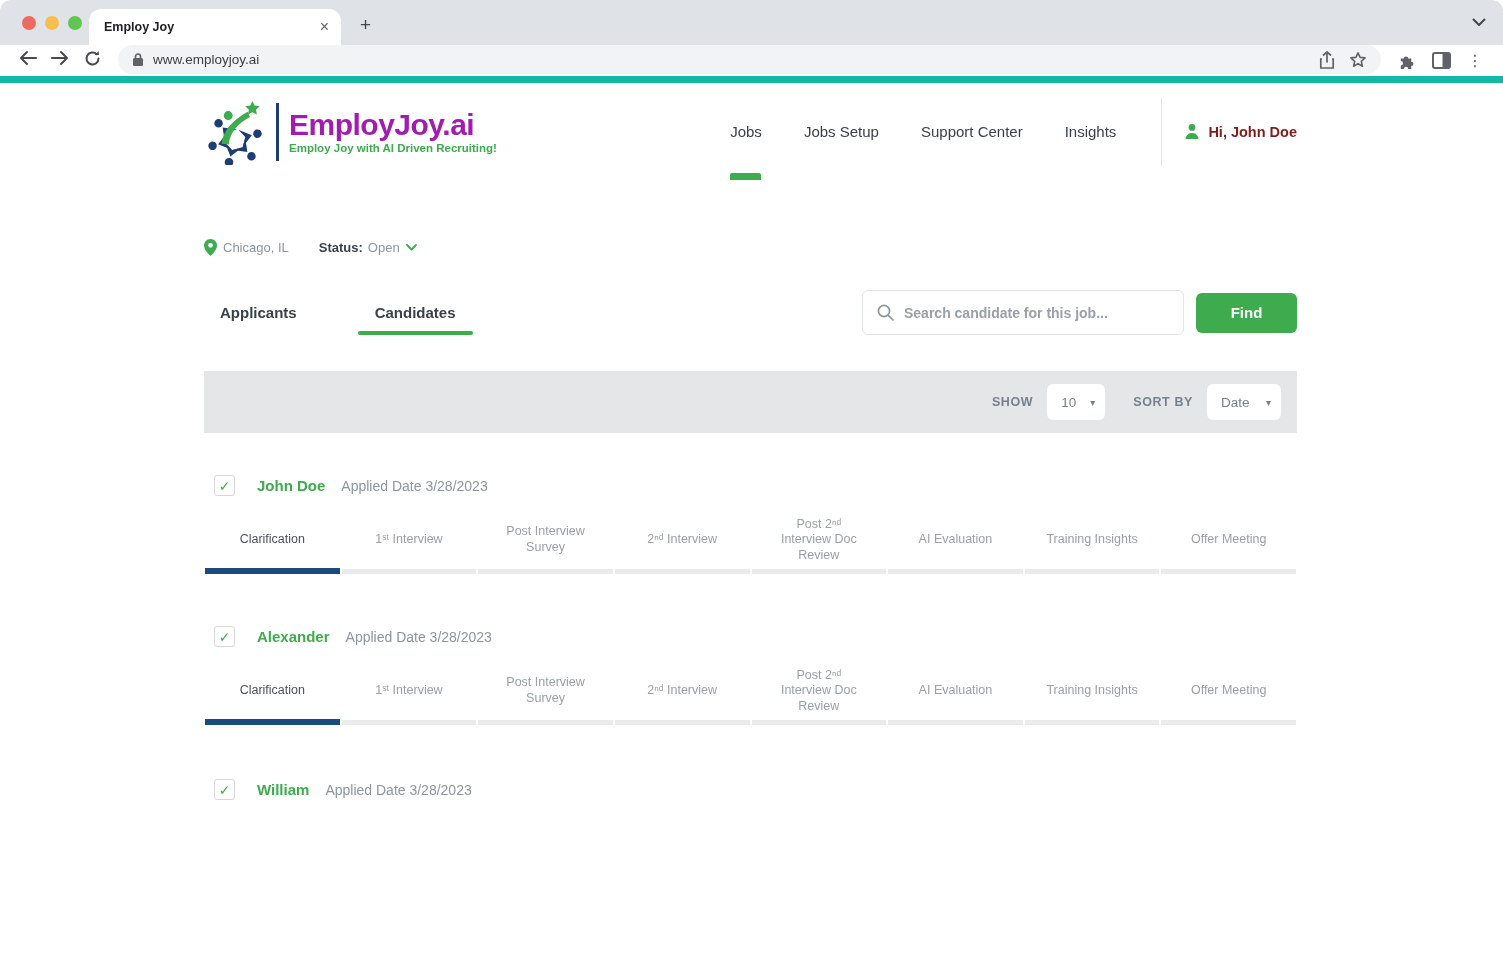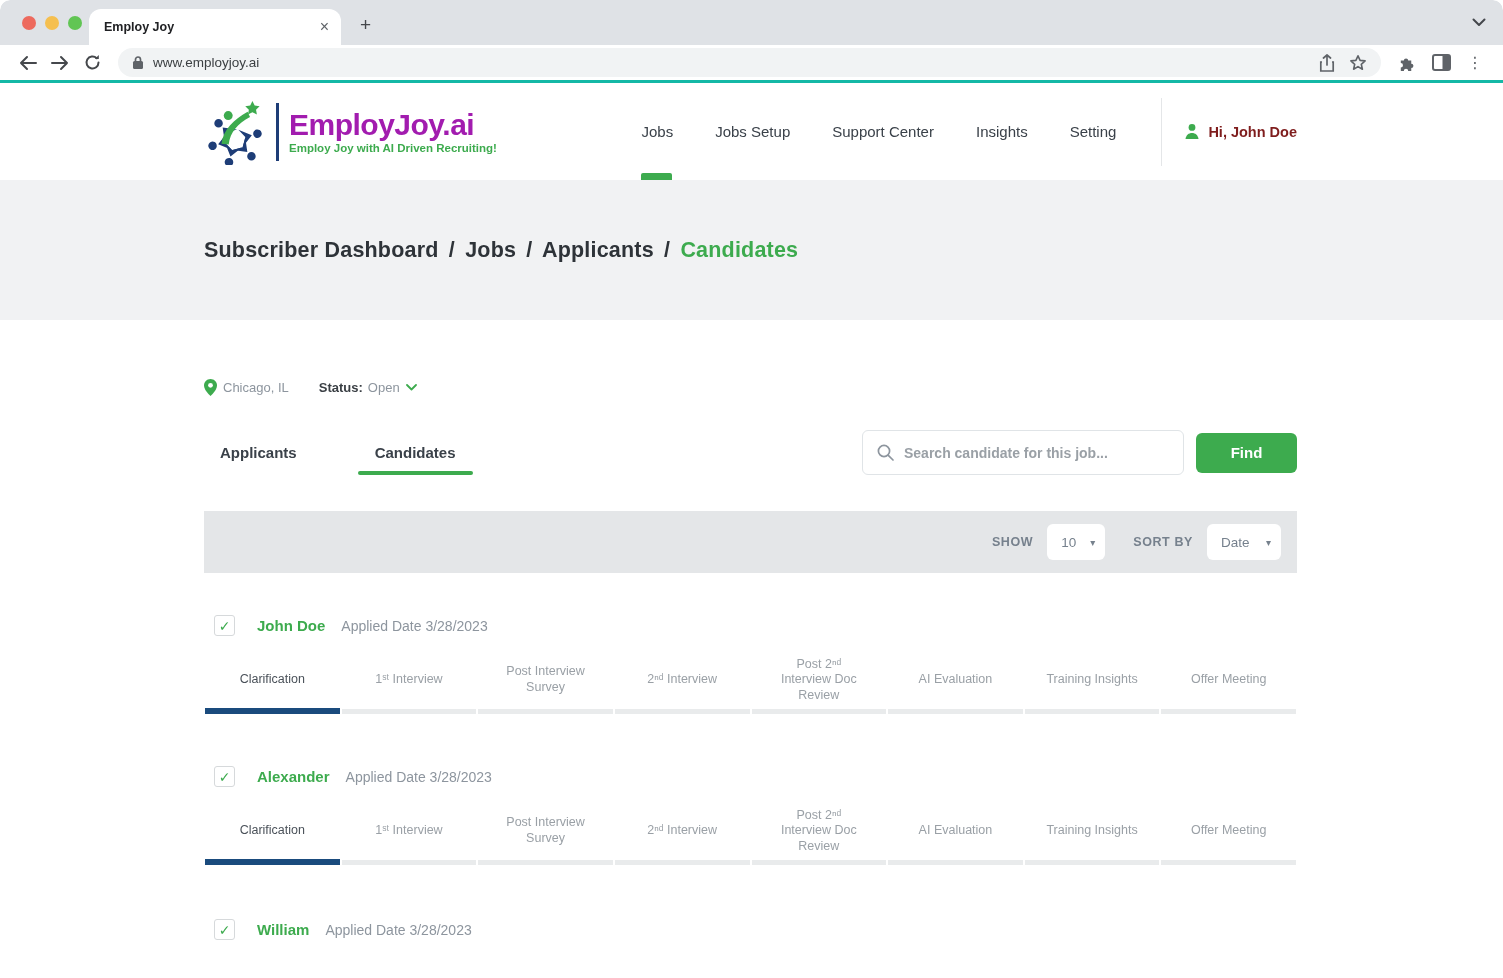--- a/index.html
+++ b/index.html
@@ -9,21 +9,21 @@
   
   .tabstrip { position:relative; height:45px; background:#dfe2e6; border-radius:10px 10px 0 0; }
   .traffic { position:absolute; left:22px; top:16px; display:flex; gap:9px; }
   .light { width:14px; height:14px; border-radius:50%; }
   .light.red { background:#ed6a5e; } .light.yellow { background:#f5bf4f; } .light.green { background:#61c554; }
   .tab { position:absolute; left:89px; top:9px; width:252px; height:36px; background:#fff; border-radius:12px 12px 0 0; display:flex; align-items:center; padding:0 12px 0 15px;justify-content:flex-end; }
   .tab-title { font-size:12.5px; color:#202124; font-weight:700; flex:1; }
   .tab-close { font-size:16px; color:#5f6368; cursor:pointer; line-height:1; }
   .newtab-btn { position:absolute; left:360px; top:15px; font-size:19px; color:#44474b; line-height:1; cursor:pointer; }
   .strip-chevron { position:absolute; right:17px; top:18px; }
-  .toolbar { height:38px; background:#fff; display:flex; align-items:center; padding:6px 12px; border-bottom:3px solid #14b8a6; }
+  .toolbar { height:38px; background:#fff; display:flex; padding:0 12px; border-bottom:7px solid #14b8a6; }
   .nav-btn { width:26px; height:26px; display:flex; align-items:center; justify-content:center; margin:0 3px; cursor:pointer; }
   .url-pill { flex:1; height:29px; background:#f1f3f4; border-radius:15px; display:flex; align-items:center; padding:0 14px; margin:0 8px 0 10px; }
   .url-text { font-size:13.5px; color:#3c4043; margin-left:9px; flex:1; }
   .pill-icon { margin-left:14px; cursor:pointer; display:flex; }
   .chrome-right { display:flex; align-items:center; gap:16px; padding:0 8px; }
   .dots { font-size:16px; color:#5f6368; cursor:pointer; }
 
   
   .appheader { height:97px; background:#fff; display:flex; align-items:center; padding:0 206px 0 204px; }
   .logo { display:flex; align-items:center; gap:10px; cursor:pointer; }
@@ -191,45 +191,33 @@
       <div>
         <div class="logo-name">EmployJoy.ai</div>
         <div class="logo-tag">Employ Joy with AI Driven Recruiting!</div>
       </div>
     </div>
     <nav class="mainnav">
       <div class="nav-item active">Jobs</div>
       <div class="nav-item">Jobs Setup</div>
       <div class="nav-item">Support Center</div>
       <div class="nav-item">Insights</div>
-      <div class="nav-item">Setting</div>
       <div class="hdr-divider"></div>
       <div class="user">
         <span>
           <svg width="16" height="17" viewBox="0 0 16 17">
               <circle cx="8" cy="4.4" r="3.4" fill="#3dab4e"></circle>
               <path d="M1.5 16c.6-4 3.2-6 6.5-6s5.9 2 6.5 6z" fill="#3dab4e"></path>
             </svg>
         </span>
         <span class="user-name">Hi, John Doe</span>
       </div>
     </nav>
   </div>
 
-  <div class="crumb-band">
-    <div class="crumb">
-      <span>Subscriber Dashboard</span>
-      <span class="sep">/</span>
-      <span>Jobs</span>
-      <span class="sep">/</span>
-      <span>Applicants</span>
-      <span class="sep">/</span>
-      <span class="crumb-current">Candidates</span>
-    </div>
-  </div>
 
   <div class="main">
 
     <div class="job-meta">
       <span>
         <svg width="13" height="17" viewBox="0 0 13 17">
             <path d="M6.5 0C2.9 0 0 2.9 0 6.4 0 11.2 6.5 17 6.5 17S13 11.2 13 6.4C13 2.9 10.1 0 6.5 0z" fill="#3dab4e"></path>
             <circle cx="6.5" cy="6.3" r="2.4" fill="#fff"></circle>
           </svg>
       </span>

